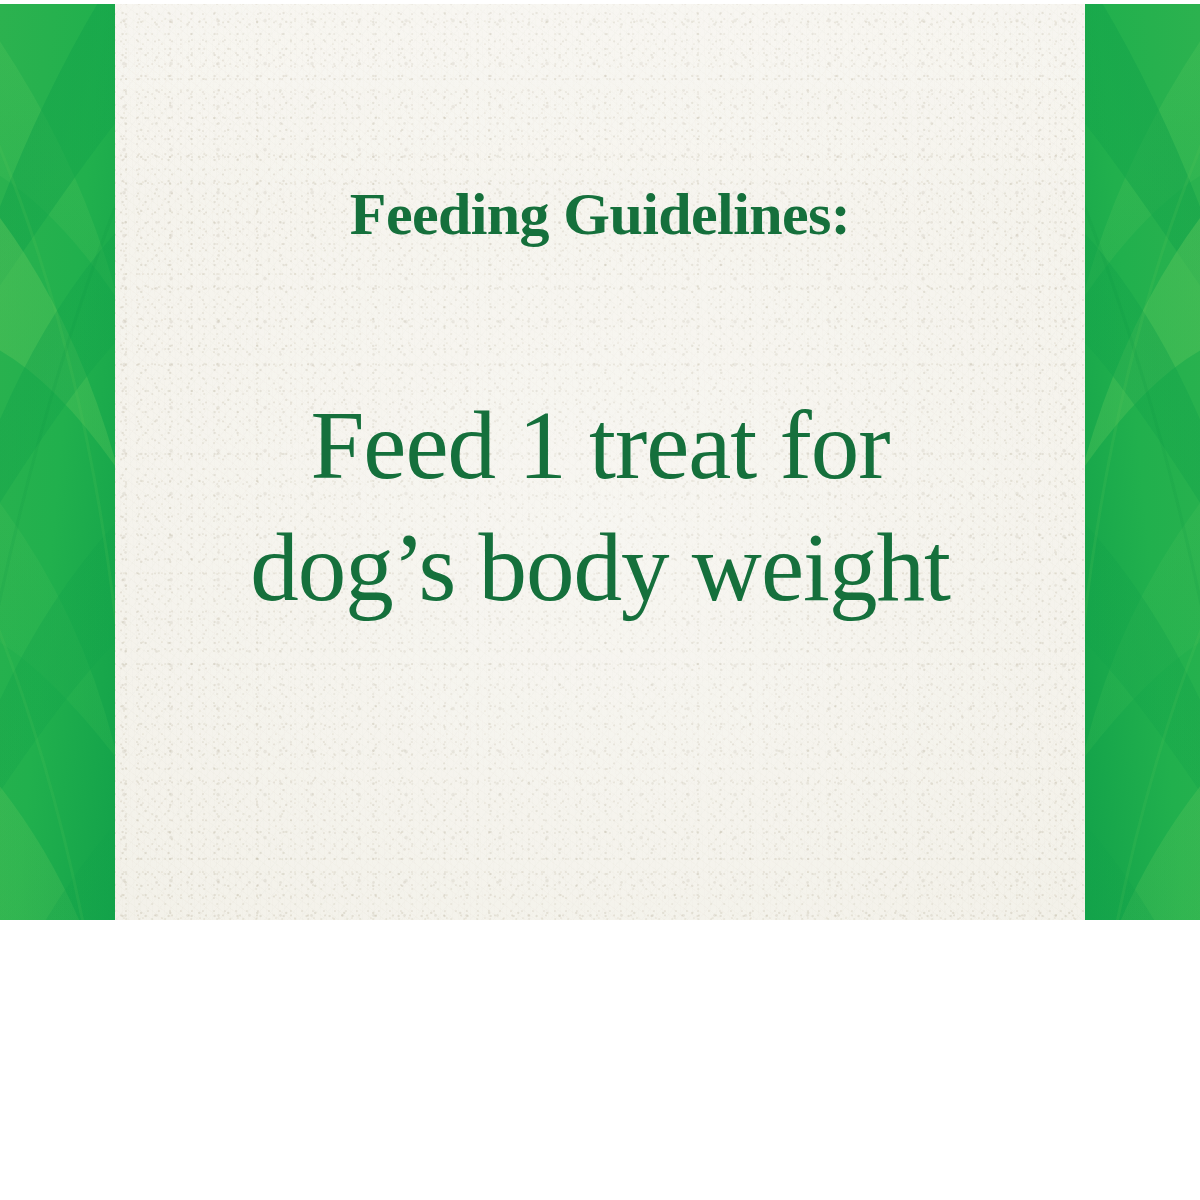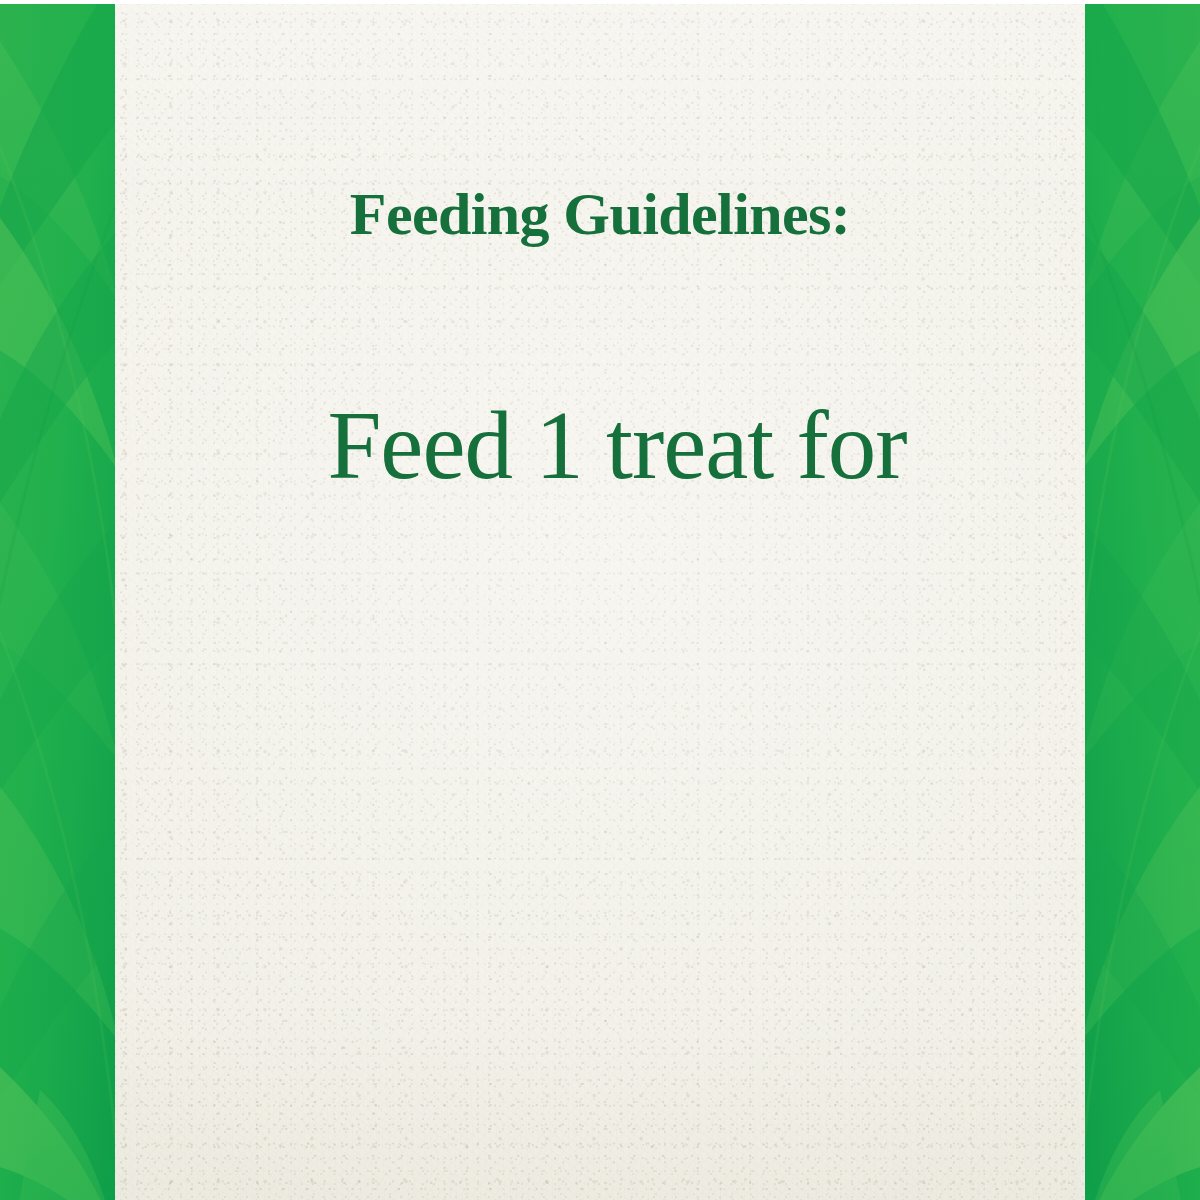--- a/index.html
+++ b/index.html
@@ -7,21 +7,21 @@
     padding: 0;
     background: #ffffff;
   }
   body {
     font-family: "Liberation Serif", "DejaVu Serif", serif;
   }
 
   .packaging-panel {
     position: relative;
     width: 1200px;
-    height: 1200px;
+    height: 920px;
     overflow: hidden;
     background: #000000;
   }
 
   
   .paper-field {
     position: absolute;
     left: 0; top: 0;
     width: 1200px;
     height: 1200px;
@@ -102,21 +102,21 @@
     font-family: "Liberation Serif", "DejaVu Serif", serif;
     font-weight: bold;
     font-size: 60px;
     line-height: 72px;
     letter-spacing: -0.6px;
     white-space: nowrap;
   }
 
   .instruction-block {
     position: absolute;
-    left: 17px;
+    left: 0;
     top: 385px;
     width: 970px;
     text-align: center;
     color: #15703c;
     font-family: "Liberation Serif", "DejaVu Serif", serif;
     font-weight: normal;
     font-size: 97px;
     line-height: 122px;
     letter-spacing: -1px;
   }
@@ -205,17 +205,18 @@
   </div>
 
   <div class="top-white-strip"></div>
 
   <div class="copy-stack">
 
     <div class="guidelines-heading">Feeding Guidelines:</div>
 
     <div class="instruction-block">
       <span class="instruction-line">Feed 1 treat for</span>
+      <span class="instruction-line">dog’s body weight</span>
     </div>
 
   </div>
 
 </div>
 
 </body></html>

